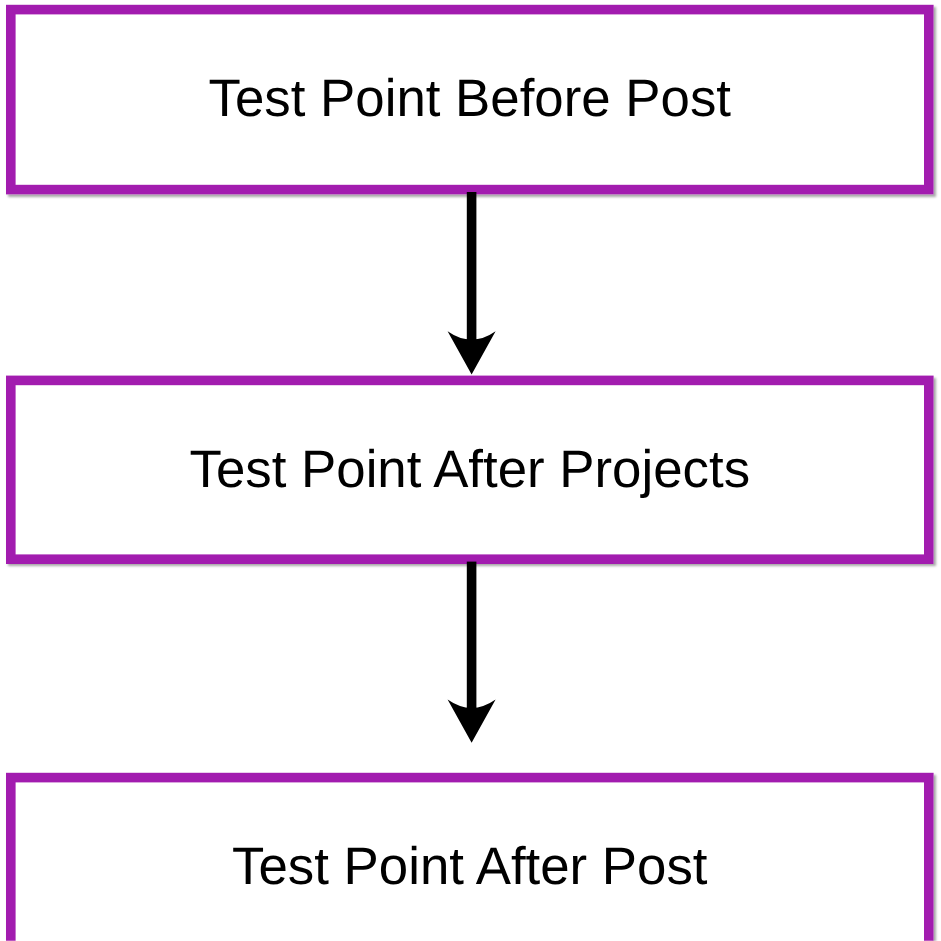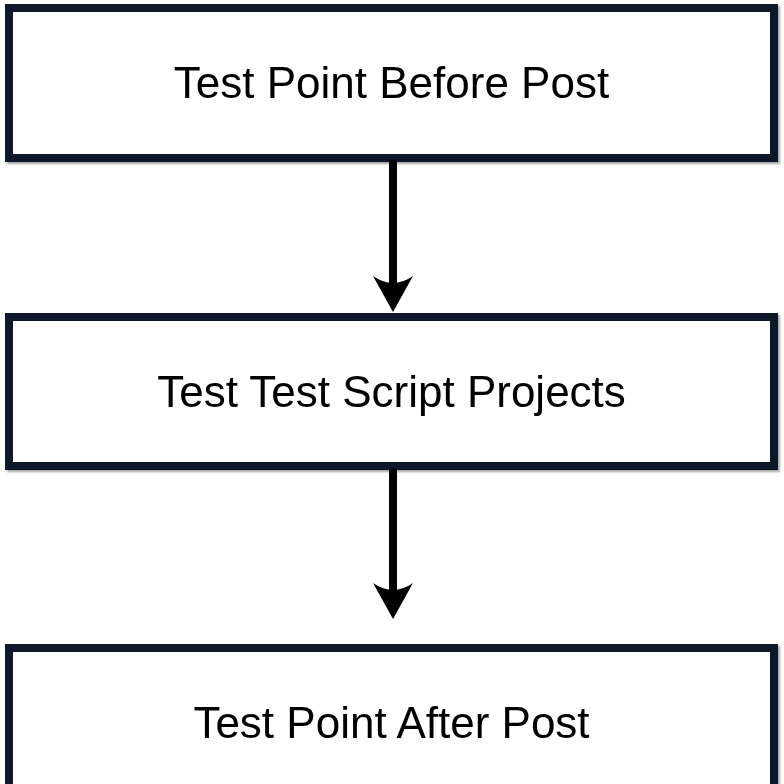--- a/index.html
+++ b/index.html
@@ -17,21 +17,21 @@
     background: #ffffff;
     font-family: "Liberation Sans", sans-serif;
   }
   .flow-node {
     position: absolute;
     left: 5px;
     width: 773px;
     height: 158px;
     box-sizing: border-box;
     background: #ffffff;
-    border: 8px solid #0f172a;
+    border: 8px solid #a21caf;
     display: flex;
     align-items: center;
     justify-content: center;
     box-shadow: 2px 2px 2px rgba(0,0,0,0.35);
   }
   .flow-node .label {
     font-size: 44px;
     color: #000000;
     white-space: nowrap;
     line-height: 1;
@@ -51,21 +51,21 @@
 </head>
 <body>
 
 <div class="diagram">
 
   <div class="flow-node" id="node-before">
     <span class="label">Test Point Before Post</span>
   </div>
 
   <div class="flow-node" id="node-script">
-    <span class="label">Test Test Script Projects</span>
+    <span class="label">Test Point After Projects</span>
   </div>
 
   <div class="flow-node" id="node-after">
     <span class="label">Test Point After Post</span>
   </div>
 
   <svg class="edges-overlay" viewBox="0 0 784 784">
 
     <g>
       <rect x="389" y="160" width="8" height="128" fill="#000000"></rect>

